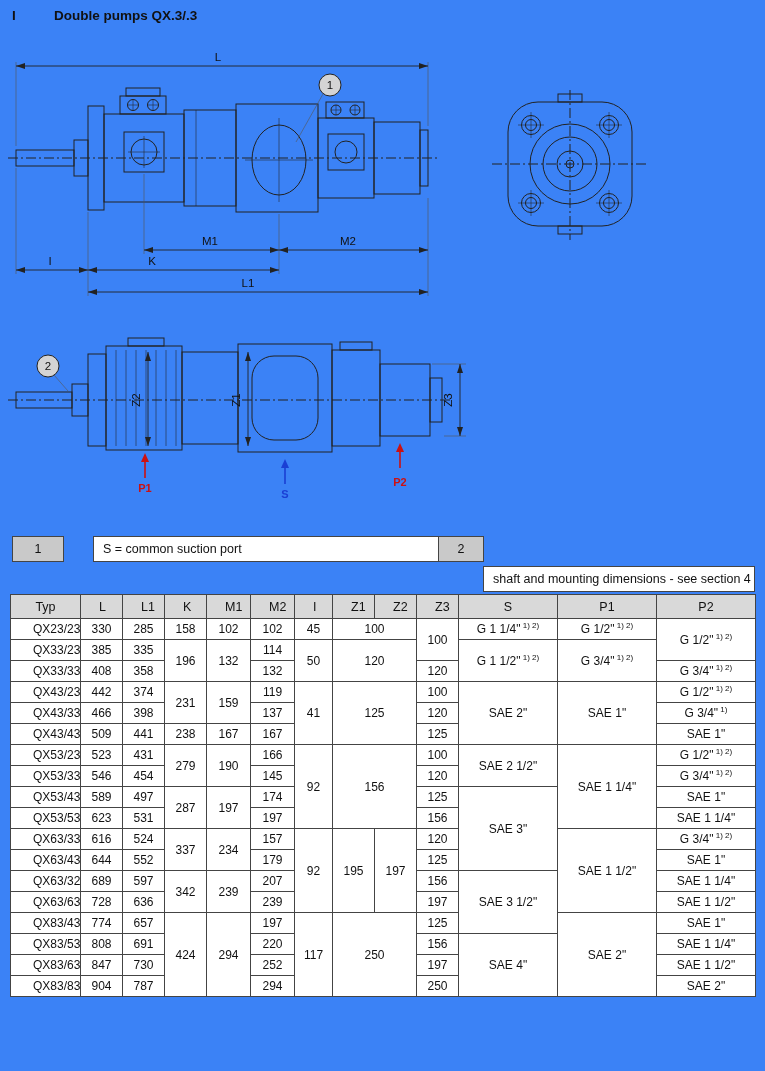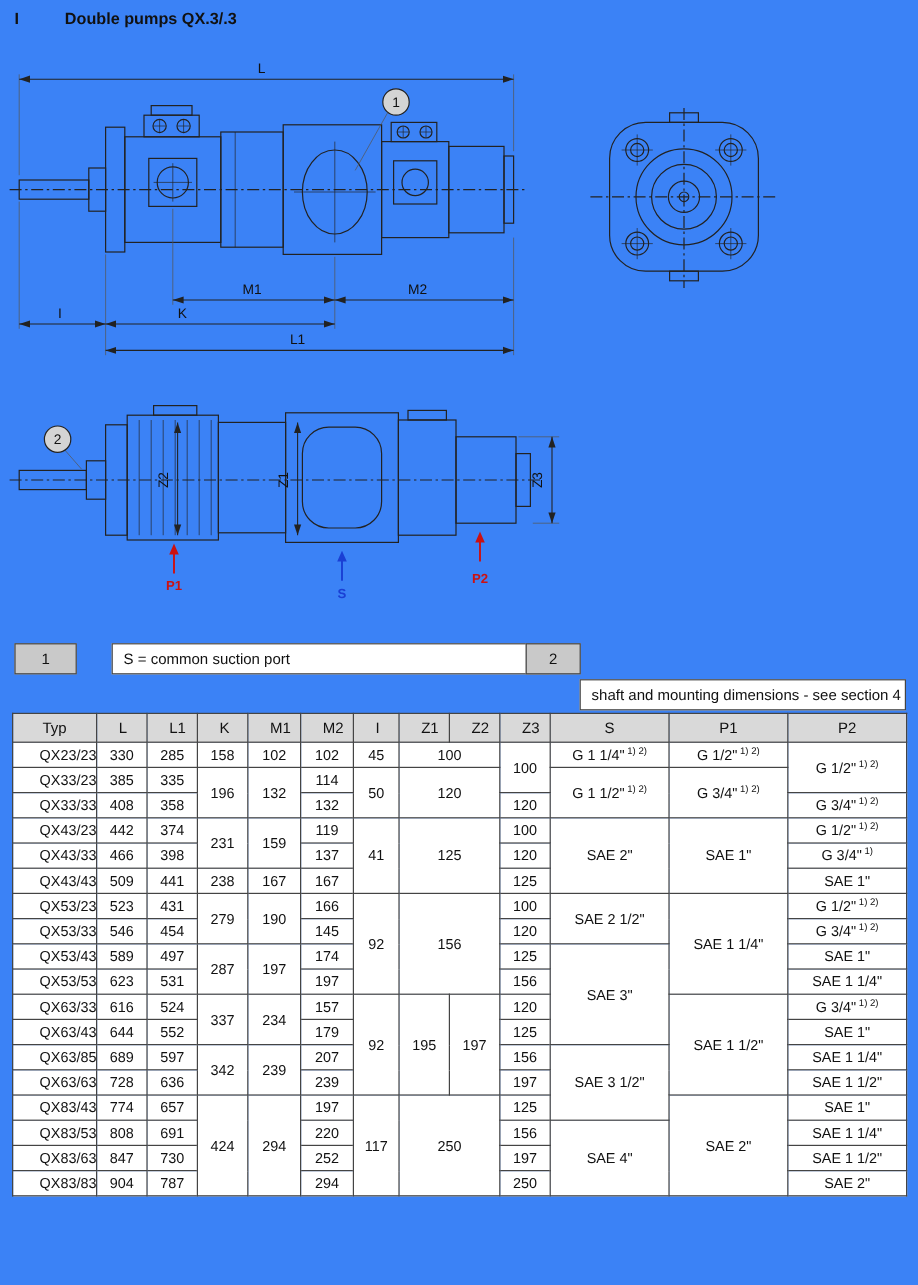--- a/index.html
+++ b/index.html
@@ -386,21 +386,21 @@
         </tr>
         <tr>
           <td class="typ">QX63/43</td>
           <td>644</td>
           <td>552</td>
           <td>179</td>
           <td>125</td>
           <td>SAE 1"</td>
         </tr>
         <tr>
-          <td class="typ">QX63/85</td>
+          <td class="typ">QX63/32</td>
           <td>689</td>
           <td>597</td>
           <td rowspan="2">342</td>
           <td rowspan="2">239</td>
           <td>207</td>
           <td>156</td>
           <td rowspan="3">SAE 3 1/2"</td>
           <td>SAE 1 1/4"</td>
         </tr>
         <tr>

